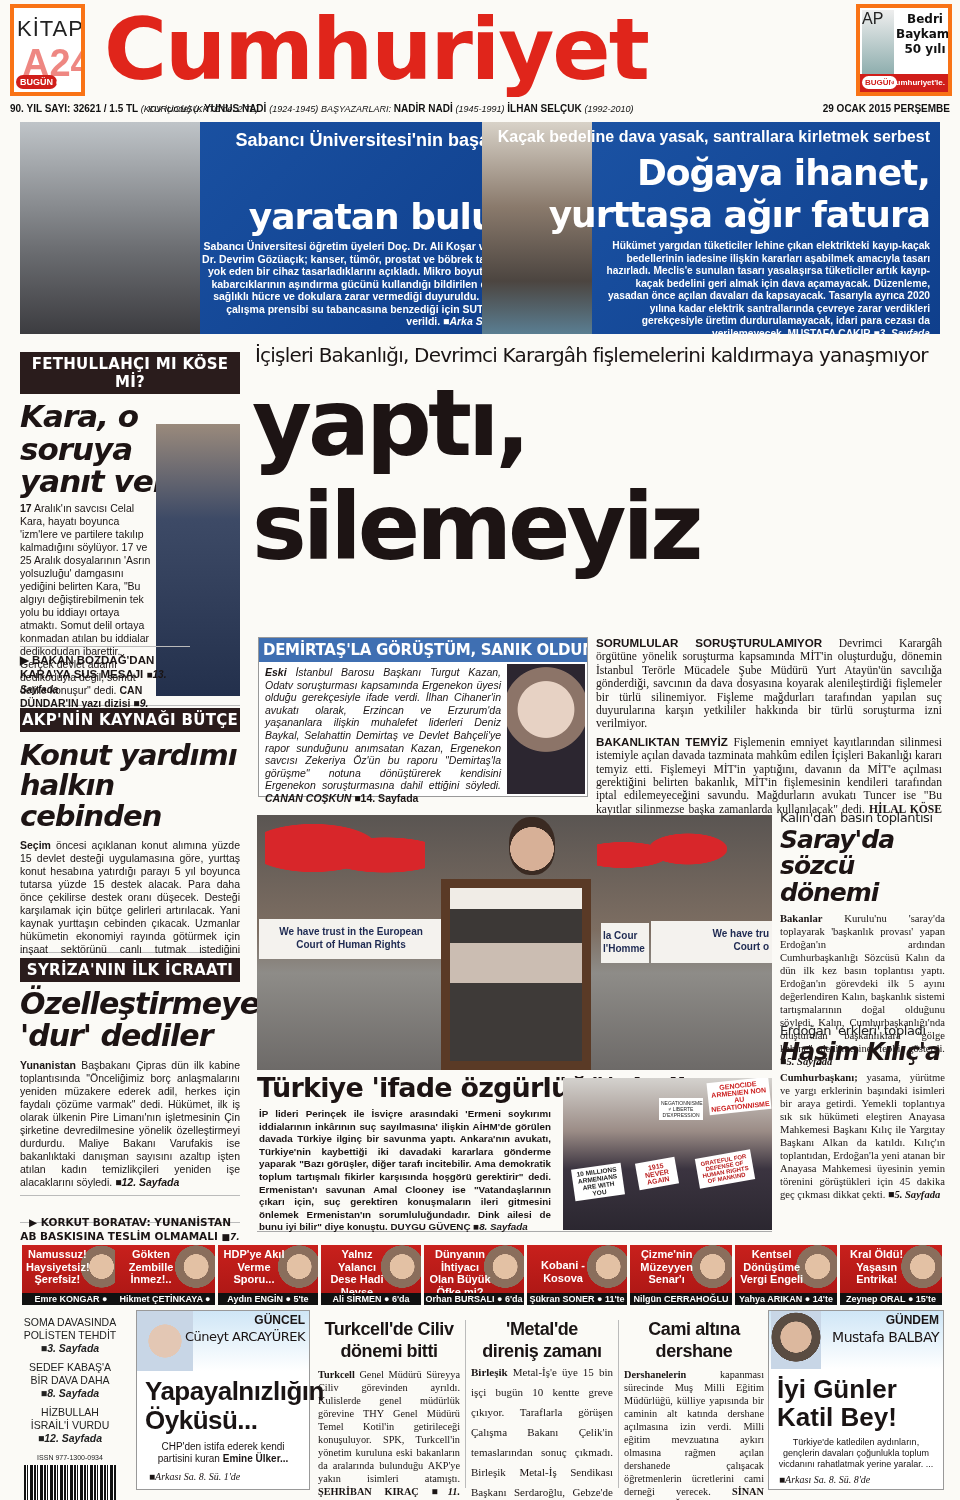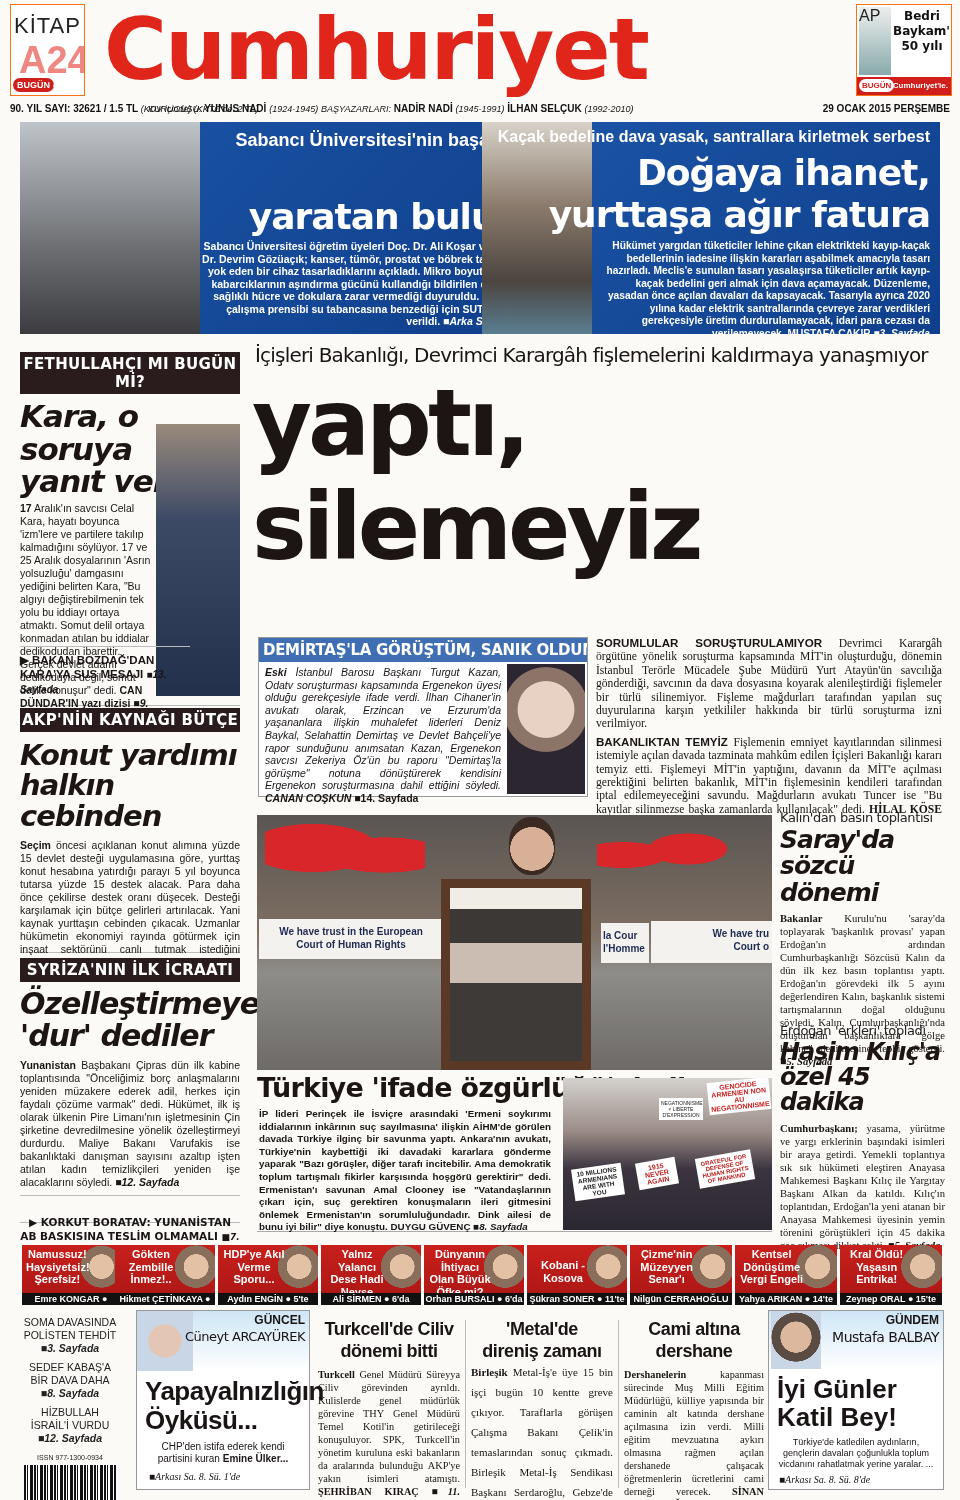--- a/index.html
+++ b/index.html
@@ -1,18 +1,18 @@
 <!DOCTYPE html>
 <html><head>
 <meta charset="utf-8">
 <style>
 *{box-sizing:border-box;margin:0;padding:0}
 body{width:960px;height:1500px;background:#fbfaf6;position:relative;overflow:hidden;font-family:"Liberation Sans",sans-serif;color:#1a1414}
 .abs{position:absolute}
-.ad-box{border:1px solid #f97316;background:#fff;overflow:hidden}
+.ad-box{border:4px solid #f97316;background:#fff;overflow:hidden}
 .masthead-title{font-family:"DejaVu Sans",sans-serif;font-weight:bold;color:#e0251b;font-size:86px;letter-spacing:-2px;line-height:1}
 .meta{font-size:10px;font-weight:bold;color:#111;white-space:nowrap}
 .meta i{font-weight:normal;font-size:9px}
 .blue-box{background:linear-gradient(135deg,#1d56a8,#0f3f8c);color:#fff;overflow:hidden}
 .photo{background:linear-gradient(135deg,#7d7468,#3a3530 60%,#a09486);}
 .banner{background:#2a1c1c;color:#fff;font-family:"DejaVu Sans",sans-serif;font-weight:bold;text-align:center;font-size:15px;letter-spacing:0.3px;padding:3px 0}
 .hl-italic{font-family:"DejaVu Sans",sans-serif;font-style:italic;font-weight:bold;line-height:1.05;color:#1d1414;letter-spacing:-1px}
 .body-sans{font-size:10.5px;line-height:13px;text-align:justify}
 .body-serif{font-family:"Liberation Serif",serif;font-size:12px;line-height:14px;text-align:justify}
 .pageref{font-style:italic;font-weight:bold}
@@ -79,21 +79,21 @@
   <div style="position:absolute;right:10px;top:30px;font-family:'DejaVu Sans',sans-serif;font-weight:bold;font-size:36px;letter-spacing:-1px;">Doğaya ihanet,</div>
   <div style="position:absolute;right:10px;top:72px;font-family:'DejaVu Sans',sans-serif;font-weight:bold;font-size:36px;letter-spacing:-1px;">yurttaşa ağır fatura</div>
   <div style="position:absolute;left:112px;right:10px;top:118px;font-size:10.2px;line-height:12.5px;font-weight:bold;text-align:right;">
     <span>Hükümet yargıdan tüketiciler lehine çıkan elektrikteki kayıp-kaçak bedellerinin iadesine ilişkin kararları aşabilmek amacıyla tasarı hazırladı. Meclis'e sunulan tasarı yasalaşırsa tüketiciler artık kayıp-kaçak bedelini geri almak için dava açamayacak. Düzenleme, yasadan önce açılan davaları da kapsayacak. Tasarıyla ayrıca 2020 yılına kadar elektrik santrallarında çevreye zarar verdikleri gerekçesiyle üretim durdurulamayacak, idari para cezası da verilemeyecek.</span>
     <span>MUSTAFA ÇAKIR</span>
     <span class="sq pageref">3. Sayfada</span>
   </div>
 </div>
 
 <div class="abs" style="left:20px;top:352px;width:220px;height:354px;border-bottom:1px solid #bbb;">
-  <div class="banner">FETHULLAHÇI MI BUGÜN Mİ?</div>
+  <div class="banner">FETHULLAHÇI MI KÖSE Mİ?</div>
   <div class="hl-italic" style="font-size:31px;margin-top:6px;">
     <div>Kara, o soruya</div>
     <div>yanıt verdi</div>
   </div>
   <div class="photo" style="position:absolute;right:0;top:72px;width:84px;height:272px;background:linear-gradient(180deg,#9a8a7c,#3d4a66 35%,#23304c);"></div>
   <div class="body-sans" style="width:136px;margin-top:4px;text-align:left;">
     <b>17</b>
     <span>Aralık'ın savcısı Celal Kara, hayatı boyunca 'izm'lere ve partilere takılıp kalmadığını söylüyor. 17 ve 25 Aralık dosyalarının 'Asrın yolsuzluğu' damgasını yediğini belirten Kara, "Bu algıyı değiştirebilmenin tek yolu bu iddiayı ortaya atmaktı. Somut delil ortaya konmadan atılan bu iddialar dedikodudan ibarettir. Gerçek devlet adamı dedikoduyla değil, somut delille konuşur" dedi.</span>
     <b>CAN DÜNDAR'IN yazı dizisi</b>
     <span class="sq pageref">9. Sayfada</span>
@@ -209,21 +209,20 @@
   <div class="body-serif" style="font-size:10.6px;line-height:13px;margin-top:6px;">
     <b>Bakanlar</b>
     <span>Kurulu'nu 'saray'da toplayarak 'başkanlık provası' yapan Erdoğan'ın ardından Cumhurbaşkanlığı Sözcüsü Kalın da dün ilk kez basın toplantısı yaptı. Erdoğan'ın görevdeki ilk 5 ayını değerlendiren Kalın, başkanlık sistemi tartışmalarının doğal olduğunu söyledi. Kalın, Cumhurbaşkanlığı'nda oluşturulan başkanlıklara "gölge kabine" denilmesine tepki gösterdi.</span>
     <span class="sq pageref">5. Sayfada</span>
   </div>
 </div>
 <div class="abs" style="left:780px;top:1023px;width:165px;">
   <div style="font-family:'DejaVu Sans',sans-serif;font-size:13px;color:#222;white-space:nowrap;letter-spacing:-0.4px;">Erdoğan 'erkleri' topladı</div>
   <div class="hl-italic" style="font-size:24px;margin-top:2px;">
     <div>Haşim Kılıç'a</div>
-    <div>özel 45 dakika</div>
   </div>
   <div class="body-serif" style="font-size:10.6px;line-height:13px;margin-top:6px;">
     <b>Cumhurbaşkanı;</b>
     <span>yasama, yürütme ve yargı erklerinin başındaki isimleri bir araya getirdi. Yemekli toplantıya sık sık hükümeti eleştiren Anayasa Mahkemesi Başkanı Kılıç ile Yargıtay Başkanı Alkan da katıldı. Kılıç'ın toplantıdan, Erdoğan'la yeni atanan bir Anayasa Mahkemesi üyesinin yemin törenini görüştükleri için 45 dakika geç çıkması dikkat çekti.</span>
     <span class="sq pageref">5. Sayfada</span>
   </div>
 </div>
 
 <div class="strip-item" style="left:22px;width:98px;">
     <div class="face"></div>

